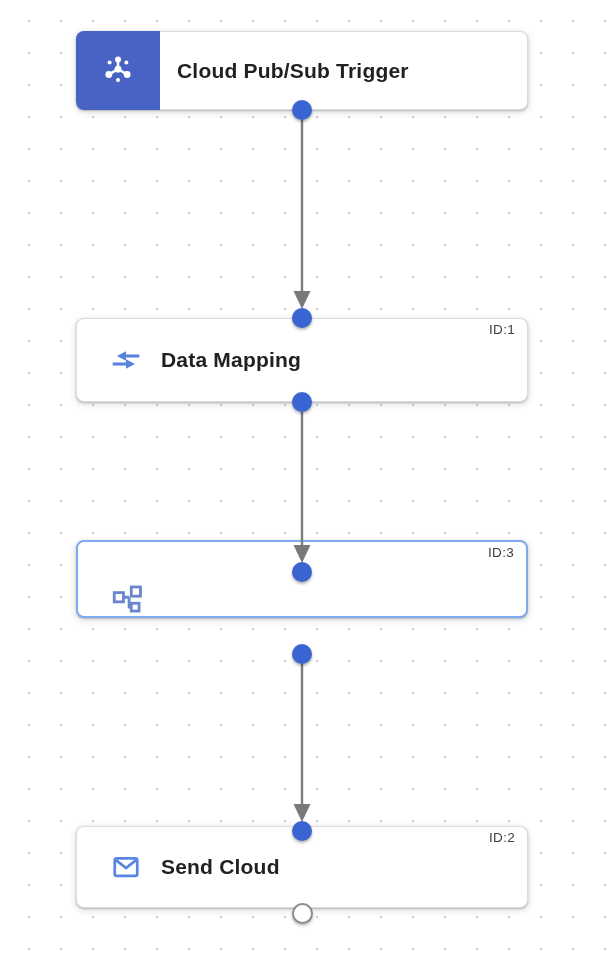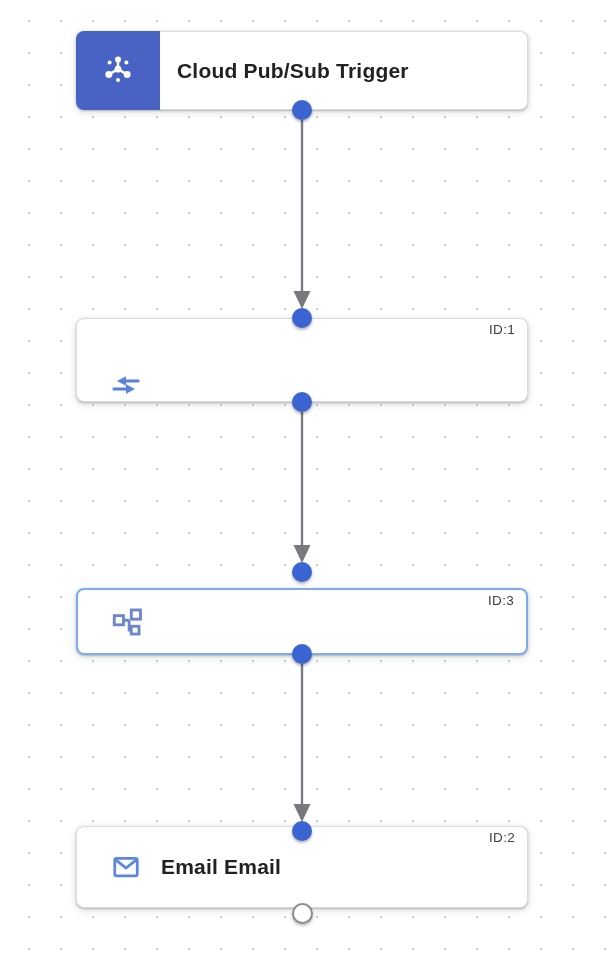--- a/index.html
+++ b/index.html
@@ -106,44 +106,45 @@
       <span class="node-title">Cloud Pub/Sub Trigger</span>
     </div>
   </div>
   <div class="port" style="left:292px; top:100px;"></div>
 
   <svg class="edge" style="top:110px;" width="32" height="208">
     <line x1="16" y1="10" x2="16" y2="183" stroke="#797c80" stroke-width="2.4"></line>
     <polygon points="7.5,181 24.5,181 16,199" fill="#77797d"></polygon>
   </svg>
 
-  <div class="node" style="top:318px; height:84px;align-items:flex-end;">
+  <div class="node" style="top:318px; height:84px;">
     <span class="id-badge">ID:1</span>
     <div class="node-body task-body">
       <span class="task-icon">
         <svg width="40" height="32" viewBox="0 0 24 24">
           <g stroke="#5b83de" stroke-width="2.3" fill="#5b83de">
             <line x1="22" y1="9" x2="11" y2="9"></line>
             <polygon points="12,5.4 5.2,9 12,12.6" stroke-width="0"></polygon>
             <line x1="2" y1="15" x2="13" y2="15"></line>
             <polygon points="12,11.4 18.8,15 12,18.6" stroke-width="0"></polygon>
           </g>
         </svg>
       </span>
+      <span class="node-title">Data Mapping</span>
     </div>
   </div>
   <div class="port" style="left:292px; top:308px;"></div>
   <div class="port" style="left:292px; top:392px;"></div>
 
   <svg class="edge" style="top:402px;" width="32" height="170">
     <line x1="16" y1="10" x2="16" y2="145" stroke="#797c80" stroke-width="2.4"></line>
     <polygon points="7.5,143 24.5,143 16,161" fill="#77797d"></polygon>
   </svg>
 
-  <div class="node selected" style="top:588px; height:67px;">
+  <div class="node selected" style="top:540px; height:78px;align-items:flex-end;">
     <span class="id-badge">ID:3</span>
     <div class="node-body task-body">
       <span class="task-icon">
         <svg width="36" height="34" viewBox="0 0 24 24" fill="none">
           <g stroke="#6b86cc" stroke-width="2">
             <rect x="3" y="7.5" width="6.5" height="6.5"></rect>
             <rect x="15" y="3.5" width="6.5" height="6.5"></rect>
             <rect x="15" y="15" width="5.5" height="5.5"></rect>
             <path d="M9.5,10.75 H13.5 M13.5,10.75 V17.75 H15"></path>
           </g>
@@ -163,19 +164,19 @@
     <span class="id-badge">ID:2</span>
     <div class="node-body task-body">
       <span class="task-icon">
         <svg width="36" height="30" viewBox="0 0 24 24" fill="none">
           <g stroke="#5b85e3" stroke-width="2.2">
             <rect x="3" y="5" width="18" height="14" rx="1.5"></rect>
             <path d="M4,6.5 L12,12.8 L20,6.5"></path>
           </g>
         </svg>
       </span>
-      <span class="node-title">Email Email</span>
+      <span class="node-title">Send Cloud</span>
     </div>
   </div>
   <div class="port" style="left:292px; top:821px;"></div>
   <div class="port hollow" style="left:292px; top:903px;"></div>
 
 </div>
 
 </body></html>

